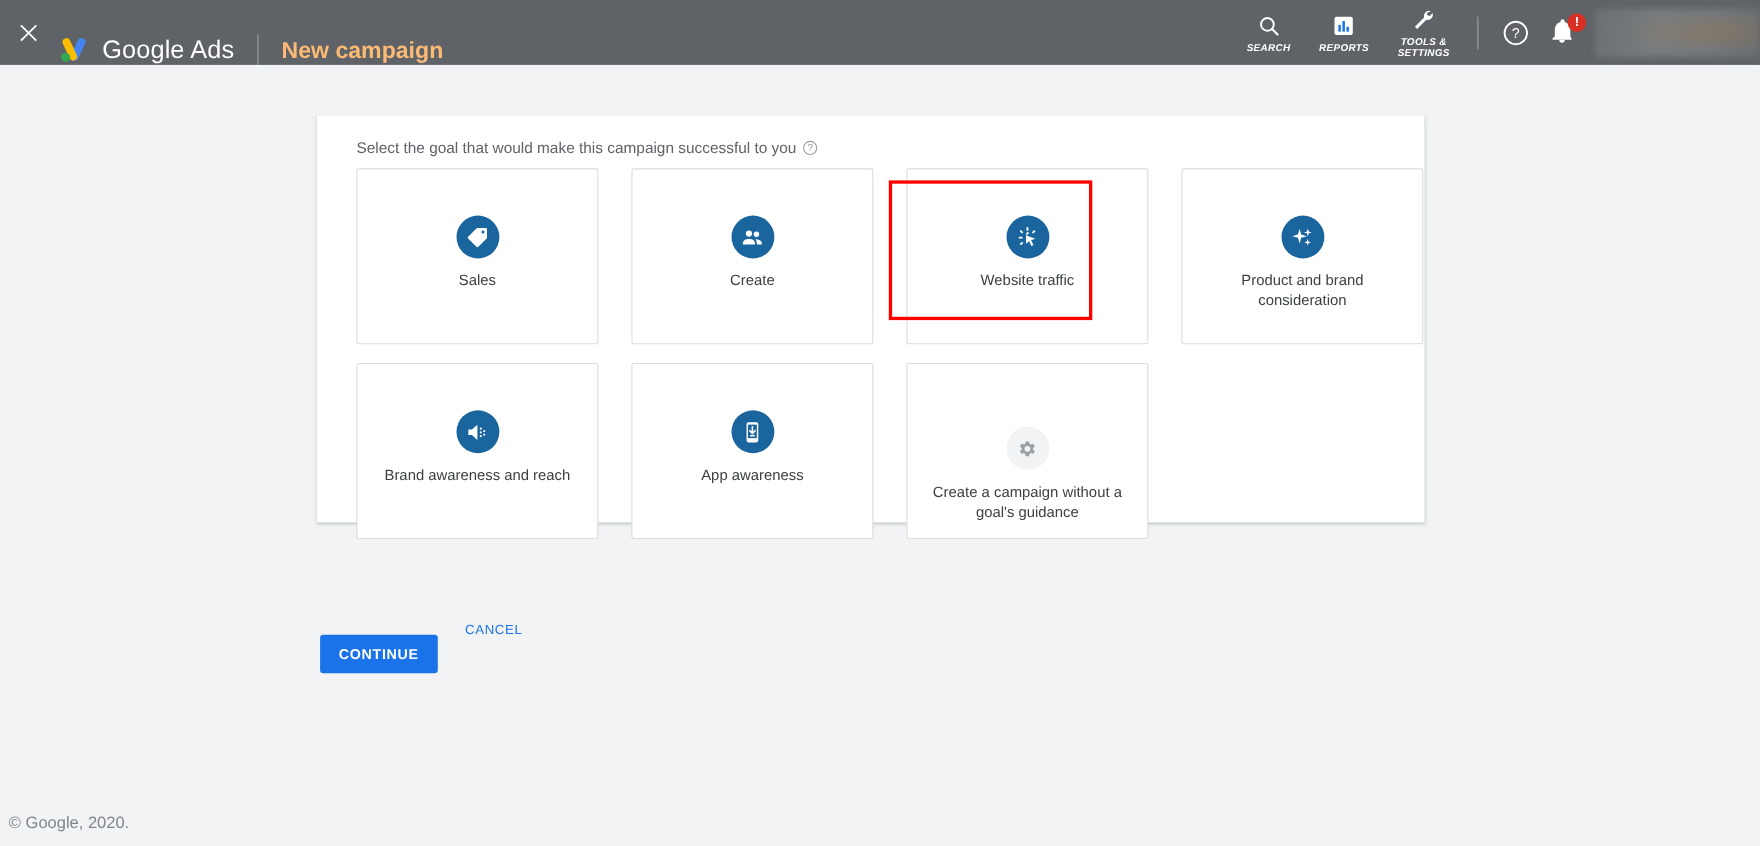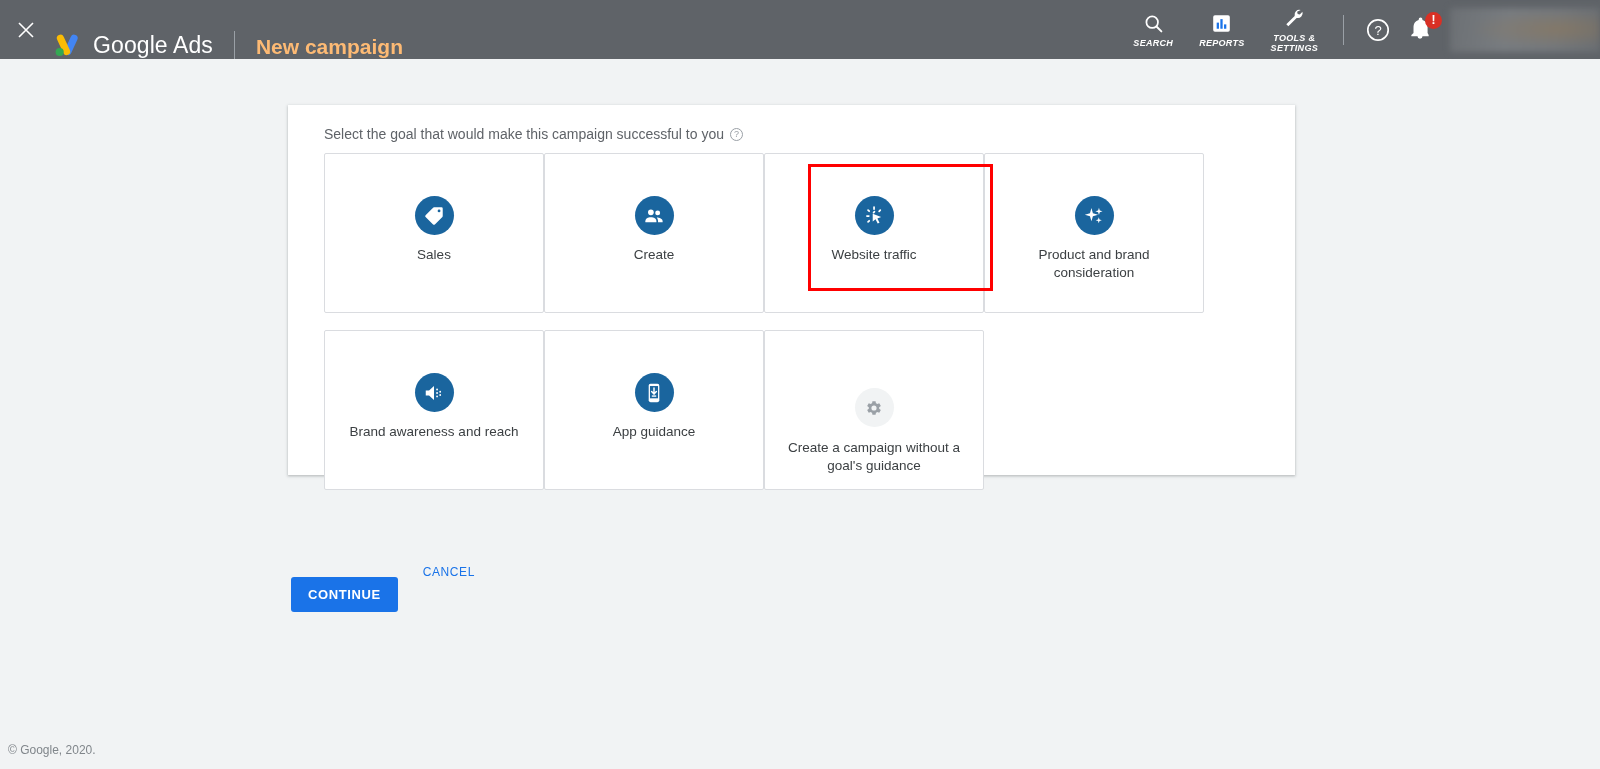--- a/index.html
+++ b/index.html
@@ -121,21 +121,21 @@
     color: #9aa0a6; font-size: 9px;
     display: inline-flex; align-items: center; justify-content: center;
     line-height: 1; cursor: pointer;
   }
 
   .grid {
     position: absolute; left: 36px; top: 48px;
     width: 935px;
     display: grid;
     grid-template-columns: repeat(4, 220px);
-    gap: 17px 0;
+    gap: 17px 30px;
   }
   .goal-card {
     height: 160px;
     border: 1px solid #dadce0;
     border-radius: 2px;
     background: #fff;
     display: flex; flex-direction: column;
     align-items: center;
     cursor: pointer;
     position: relative;
@@ -184,21 +184,21 @@
     font-size: 12px; font-weight: 500; letter-spacing: 0.6px;
     border: none;
     padding: 10px 14px;
     margin-left: 11px;
     cursor: pointer;
     font-family: "Liberation Sans", sans-serif;
   }
 
   .footer {
     position: absolute; left: 8px; bottom: 12px;
-    font-size: 12px; color: #80868b;
+    font-size: 15px; color: #80868b;
   }
 </style>
 </head>
 <body>
 
 <div class="appbar">
 
   <div class="close-btn">
     <svg width="20" height="20" viewBox="0 0 20 20">
       <path d="M3 3 L17 17 M17 3 L3 17" stroke="#ffffff" stroke-width="1.6" fill="none"></path>
@@ -348,21 +348,21 @@
 
     <div class="goal-card">
       <span class="goal-icon">
         <svg width="22" height="22" viewBox="0 0 24 24">
           <rect x="6.2" y="2" width="11.6" height="20" rx="2" fill="#ffffff"></rect>
           <rect x="7.6" y="4.4" width="8.8" height="13.4" fill="#1a659e"></rect>
           <path d="M12 6.6 v6 M9.4 10.4 L12 13.2 L14.6 10.4" stroke="#ffffff" stroke-width="1.6" fill="none" stroke-linecap="round" stroke-linejoin="round"></path>
           <rect x="9.6" y="14.6" width="4.8" height="1.5" fill="#ffffff"></rect>
         </svg>
       </span>
-      <span class="goal-label">App guidance</span>
+      <span class="goal-label">App awareness</span>
     </div>
 
     <div class="goal-card no-goal">
       <span class="goal-icon muted">
         <svg width="20" height="20" viewBox="0 0 24 24">
           <path d="M19.4 12.9a7.6 7.6 0 0 0 0-1.8l2-1.5-1.9-3.3-2.4 1a7.5 7.5 0 0 0-1.6-.9L15.1 4h-3.8l-.4 2.4c-.6.2-1.1.5-1.6.9l-2.4-1-1.9 3.3 2 1.5a7.6 7.6 0 0 0 0 1.8l-2 1.5 1.9 3.3 2.4-1c.5.4 1 .7 1.6.9l.4 2.4h3.8l.4-2.4c.6-.2 1.1-.5 1.6-.9l2.4 1 1.9-3.3zM13.2 15.1a3.1 3.1 0 1 1 0-6.2 3.1 3.1 0 0 1 0 6.2z" fill="#9aa0a6" transform="translate(-1.2 0)"></path>
         </svg>
       </span>
       <span class="goal-label">Create a campaign without a goal's guidance</span>
     </div>

